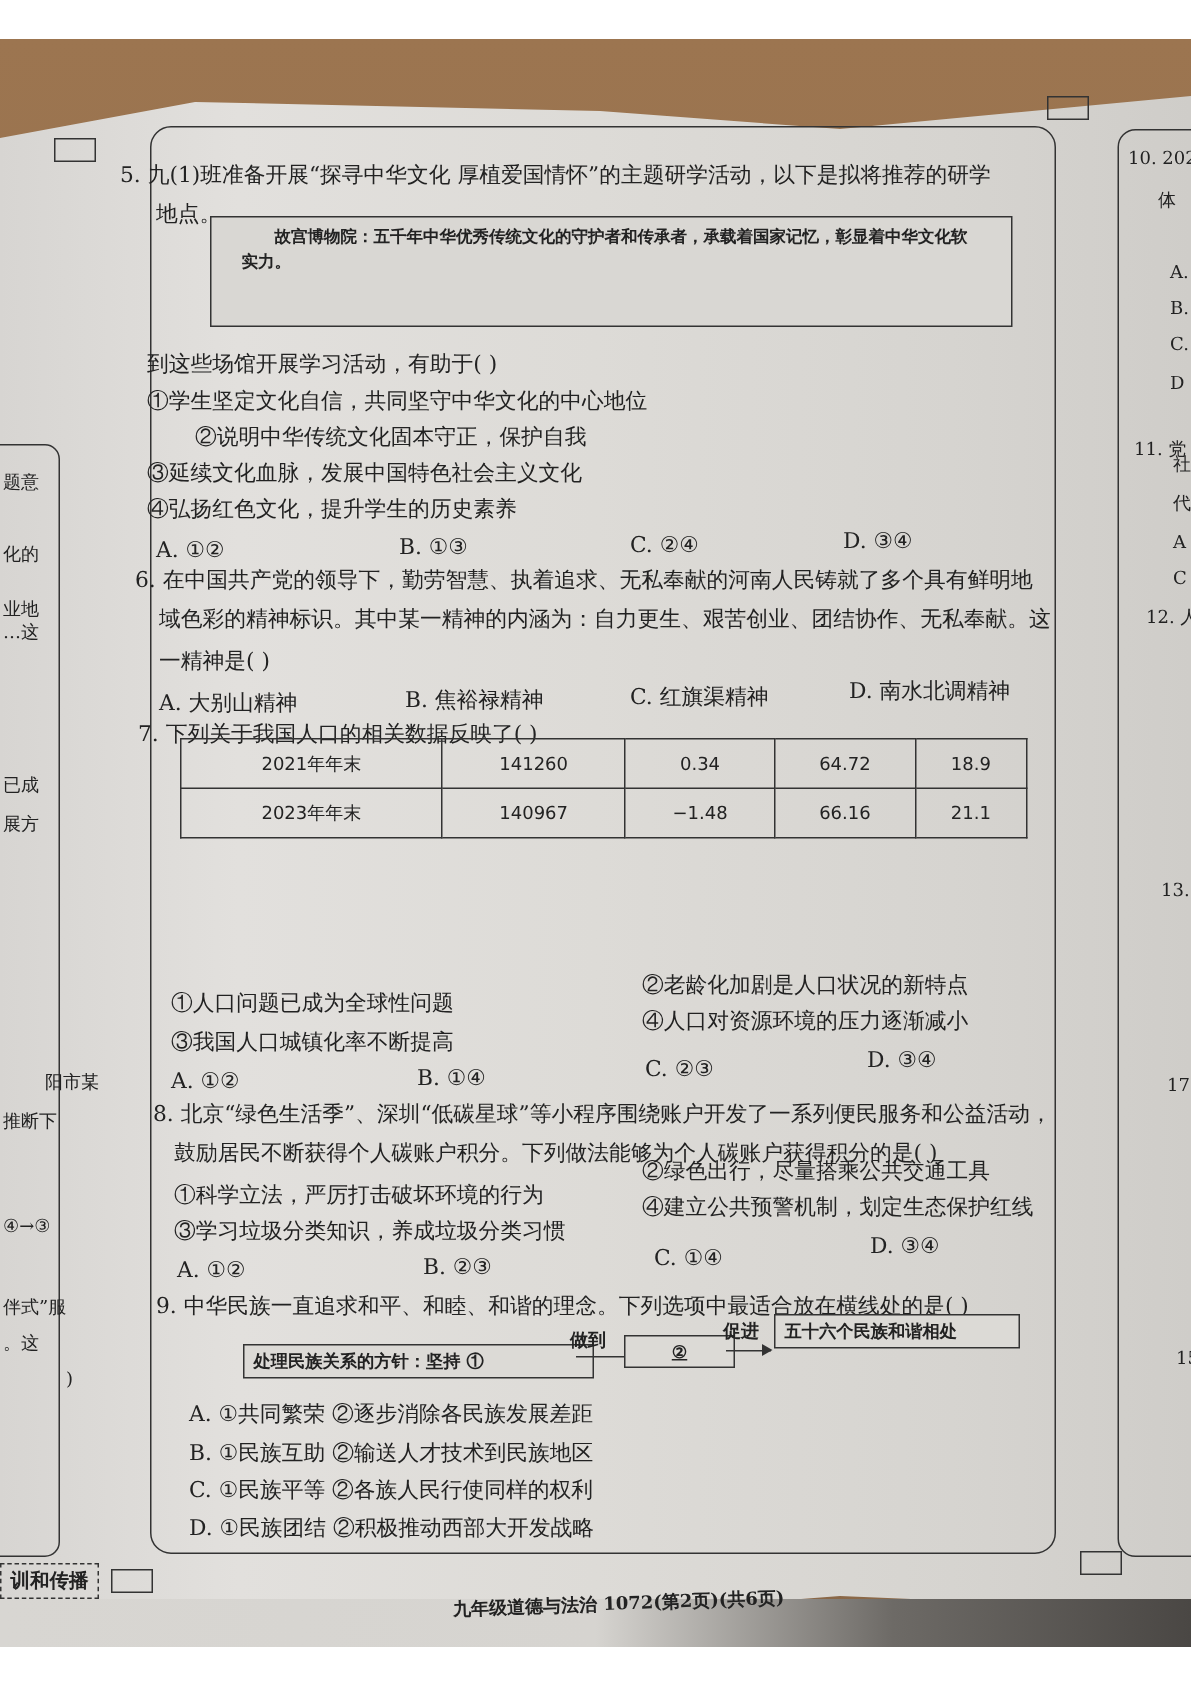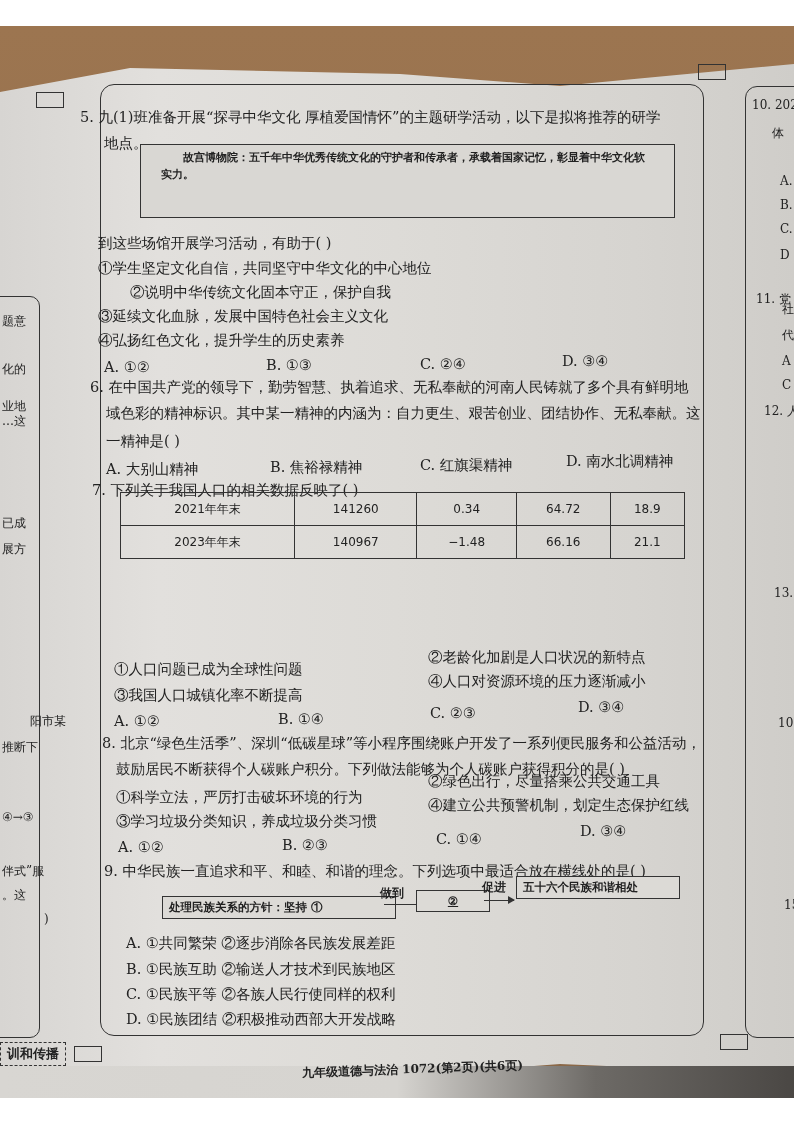--- a/index.html
+++ b/index.html
@@ -96,21 +96,21 @@
 <div class="txt small" style="left:780px;top:196px;">B.</div>
 <div class="txt small" style="left:780px;top:220px;">C.</div>
 <div class="txt small" style="left:780px;top:246px;">D</div>
 <div class="txt small" style="left:756px;top:290px;">11. 党</div>
 <div class="txt small" style="left:782px;top:300px;">社</div>
 <div class="txt small" style="left:782px;top:326px;">代</div>
 <div class="txt small" style="left:782px;top:352px;">A</div>
 <div class="txt small" style="left:782px;top:376px;">C</div>
 <div class="txt small" style="left:764px;top:402px;">12. 人</div>
 <div class="txt small" style="left:774px;top:584px;">13.</div>
-<div class="txt small" style="left:778px;top:714px;">10</div>
+<div class="txt small" style="left:778px;top:714px;">17</div>
 <div class="txt small" style="left:784px;top:896px;">15</div>
 
 <div class="txt" style="left:80px;top:108px;">5. 九(1)班准备开展“探寻中华文化  厚植爱国情怀”的主题研学活动，以下是拟将推荐的研学</div>
 <div class="txt" style="left:104px;top:134px;">地点。</div>
 <div class="quote-box">
   <p class="indent">故宫博物院：五千年中华优秀传统文化的守护者和传承者，承载着国家记忆，彰显着中华文化软实力。</p>
 </div>
 <div class="txt" style="left:98px;top:234px;">到这些场馆开展学习活动，有助于(        )</div>
 <div class="txt" style="left:98px;top:259px;">①学生坚定文化自信，共同坚守中华文化的中心地位</div>
 <div class="txt" style="left:98px;top:283px;margin-left:32px;">②说明中华传统文化固本守正，保护自我</div>

